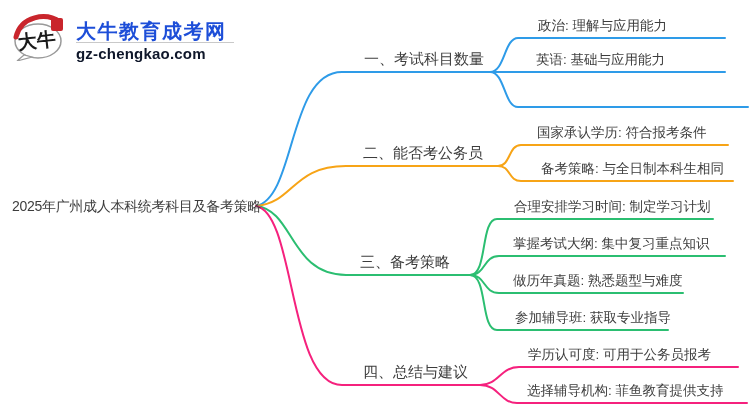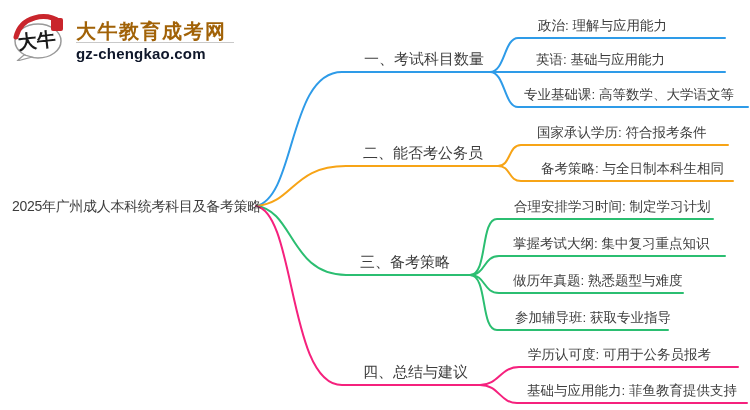--- a/index.html
+++ b/index.html
@@ -55,40 +55,39 @@
   </svg>
 
   <div class="logo">
     <svg class="logo-icon" width="62" height="54" viewBox="0 0 62 54">
       <ellipse cx="30" cy="34" rx="23" ry="17" fill="#ffffff" stroke="#9a9a9a" stroke-width="1.5"></ellipse>
       <path d="M16,48 L9,54 L24,50 Z" fill="#ffffff" stroke="#9a9a9a" stroke-width="1.2"></path>
       <path d="M8,30 C13,9 38,5 52,15" fill="none" stroke="#c9252c" stroke-width="5" stroke-linecap="round"></path>
       <rect x="43" y="11" width="12" height="13" rx="2" fill="#c9252c"></rect>
       <text x="29" y="40" font-size="19" font-weight="bold" fill="#1a1a1a" text-anchor="middle" transform="rotate(-6 29 36)">大牛</text>
     </svg>
-    <div class="logo-title" style="color: #a16207;">大牛教育成考网</div>
+    <div class="logo-title" style="color: #1d4ed8;">大牛教育成考网</div>
     <div class="logo-divider"></div>
     <div class="logo-url" style="color: #0f172a;">gz-chengkao.com</div>
   </div>
 
   <div class="label root-label" style="left:12px; top:196px;">2025年广州成人本科统考科目及备考策略</div>
 
   <div class="label branch-label" style="left:364px; top:50px;">一、考试科目数量</div>
   <div class="label branch-label" style="left:363px; top:144px;">二、能否考公务员</div>
   <div class="label branch-label" style="left:360px; top:253px;">三、备考策略</div>
   <div class="label branch-label" style="left:363px; top:363px;">四、总结与建议</div>
 
   <div class="label child-label" style="left:538px; top:17px;">政治: 理解与应用能力</div>
   <div class="label child-label" style="left:536px; top:51px;">英语: 基础与应用能力</div>
-  <div class="label child-label" style="left:524px; top:86px;">专业基础课: 高等数学、大学语文等</div>
 
   <div class="label child-label" style="left:537px; top:124px;">国家承认学历: 符合报考条件</div>
   <div class="label child-label" style="left:541px; top:160px;">备考策略: 与全日制本科生相同</div>
 
   <div class="label child-label" style="left:514px; top:198px;">合理安排学习时间: 制定学习计划</div>
   <div class="label child-label" style="left:513px; top:235px;">掌握考试大纲: 集中复习重点知识</div>
   <div class="label child-label" style="left:513px; top:272px;">做历年真题: 熟悉题型与难度</div>
   <div class="label child-label" style="left:515px; top:309px;">参加辅导班: 获取专业指导</div>
 
   <div class="label child-label" style="left:528px; top:346px;">学历认可度: 可用于公务员报考</div>
-  <div class="label child-label" style="left:527px; top:382px;">基础与应用能力: 菲鱼教育提供支持</div>
+  <div class="label child-label" style="left:527px; top:382px;">选择辅导机构: 菲鱼教育提供支持</div>
 
 </div>
 
 </body></html>

